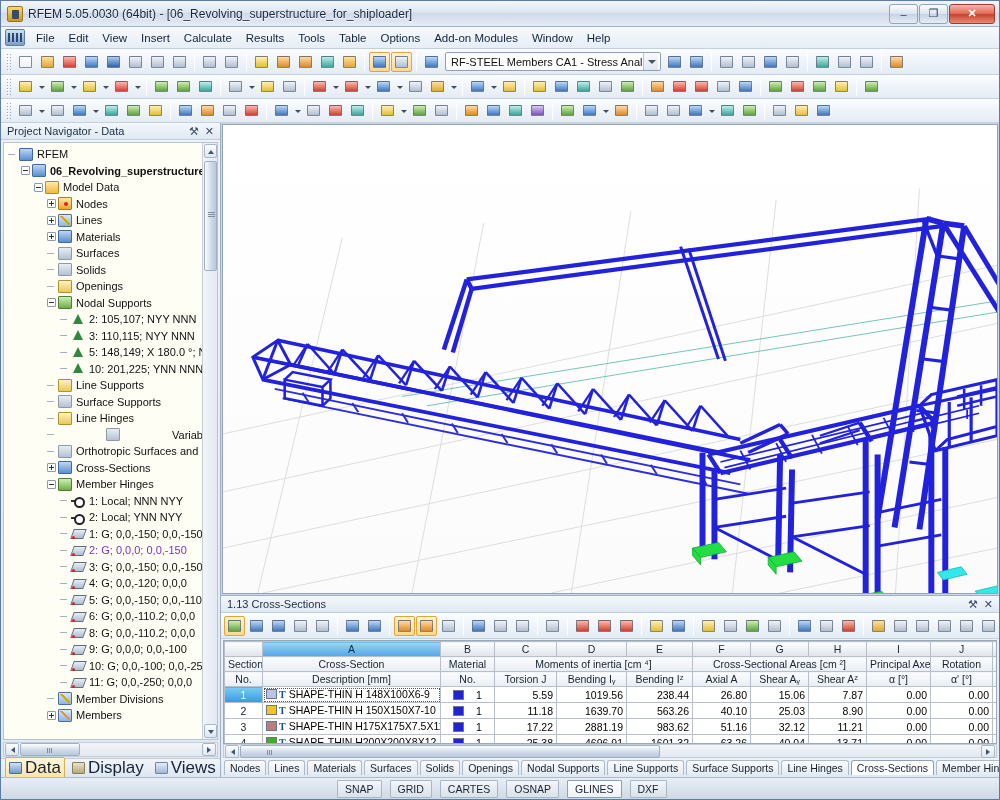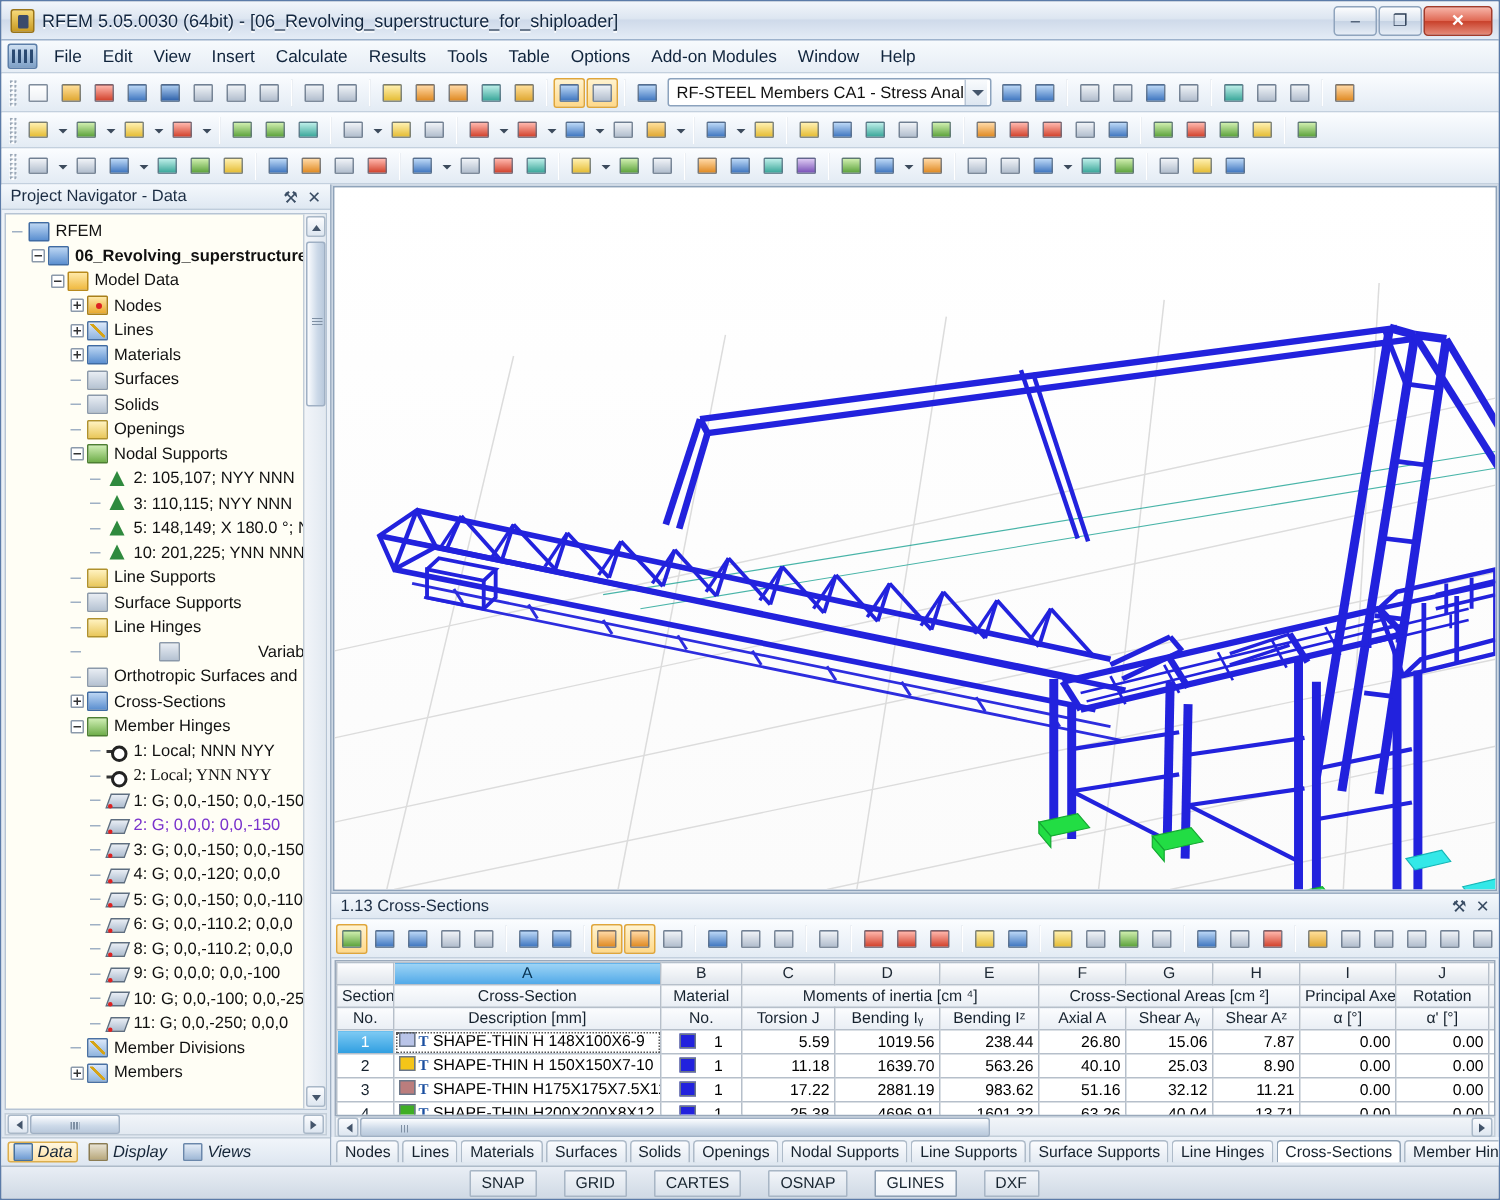--- a/index.html
+++ b/index.html
@@ -285,21 +285,21 @@
   }
   .nav-tabs {
     height: 19px; flex: 0 0 19px;
     display: flex; align-items: center; gap: 3px;
     padding: 0 4px;
     background: linear-gradient(#f1f5fa,#dde6f0);
     border-top: 1px solid #c3ced9;
   }
   .nav-tab {
     display: flex; align-items: center; gap: 3px;
-    font-size: 11px; color: #152538; padding: 1px 4px; border-radius: 2px; font-style: italic;
+    font-size: 17px; color: #152538; padding: 1px 4px; border-radius: 2px;
   }
   .nav-tab.active { background: linear-gradient(#fff6df,#ffe2a5); border: 1px solid #dcae4d; padding: 0 3px; }
   .nav-tab .mini { width: 13px; height: 12px; border-radius: 1px; }
   .mini.data { background: linear-gradient(#cfe2f7,#6d9ad2); border: 1px solid #45719f; }
   .mini.disp { background: linear-gradient(#e8e2d2,#b8a87c); border: 1px solid #8b7c52; }
   .mini.views{ background: linear-gradient(#e4ecf7,#9fb8d6); border: 1px solid #6a87ab; }
 
   
   .right { flex: 1; display: flex; flex-direction: column; min-width: 0; }
 
@@ -386,21 +386,21 @@
 
   
   .statusbar {
     height: 22px; flex: 0 0 22px;
     display: flex; align-items: center;
     background: linear-gradient(#e9eef5,#cfd9e4);
     border-top: 1px solid #aebbc9;
     padding-left: 4px;
   }
   .status-left { width: 216px; flex: 0 0 216px; }
-  .status-mid { display: flex; gap: 18px; margin-left: 92px; justify-content: center; }
+  .status-mid { display: flex; gap: 8px; margin-left: 116px; justify-content: center; }
   .sbtn {
     font-size: 10.5px; color: #17242f; padding: 2px 7px;
     background: linear-gradient(#f3f6fa,#d9e1ea);
     border: 1px solid #a8b6c5; border-radius: 1px; white-space: nowrap;
   }
   .sbtn.on { background: linear-gradient(#fdfefe,#eef2f7); border-color:#8ea0b3; }
 </style>
 </head>
 <body>
 
@@ -887,21 +887,21 @@
             <div class="tline" style="padding-left: 41px;">
               <span class="exp"></span>
               <span class="ico green"></span>
               <span>Member Hinges</span>
             </div>
             <div class="tline" style="padding-left: 54px;">
               <span class="exp none"></span>
               <span class="ico hinge"></span>
               <span>1: Local; NNN NYY</span>
             </div>
-            <div class="tline" style="padding-left: 54px; font-family: Liberation Serif, serif;">
+            <div class="tline" style="padding-left: 54px;">
               <span class="exp none"></span>
               <span class="ico hinge"></span>
               <span>2: Local; YNN NYY</span>
             </div>
             <div class="tline" style="padding-left: 54px;">
               <span class="exp none"></span>
               <span class="ico ecc"></span>
               <span>1: G; 0,0,-150; 0,0,-150</span>
             </div>
             <div class="tline sel" style="padding-left: 54px;">

